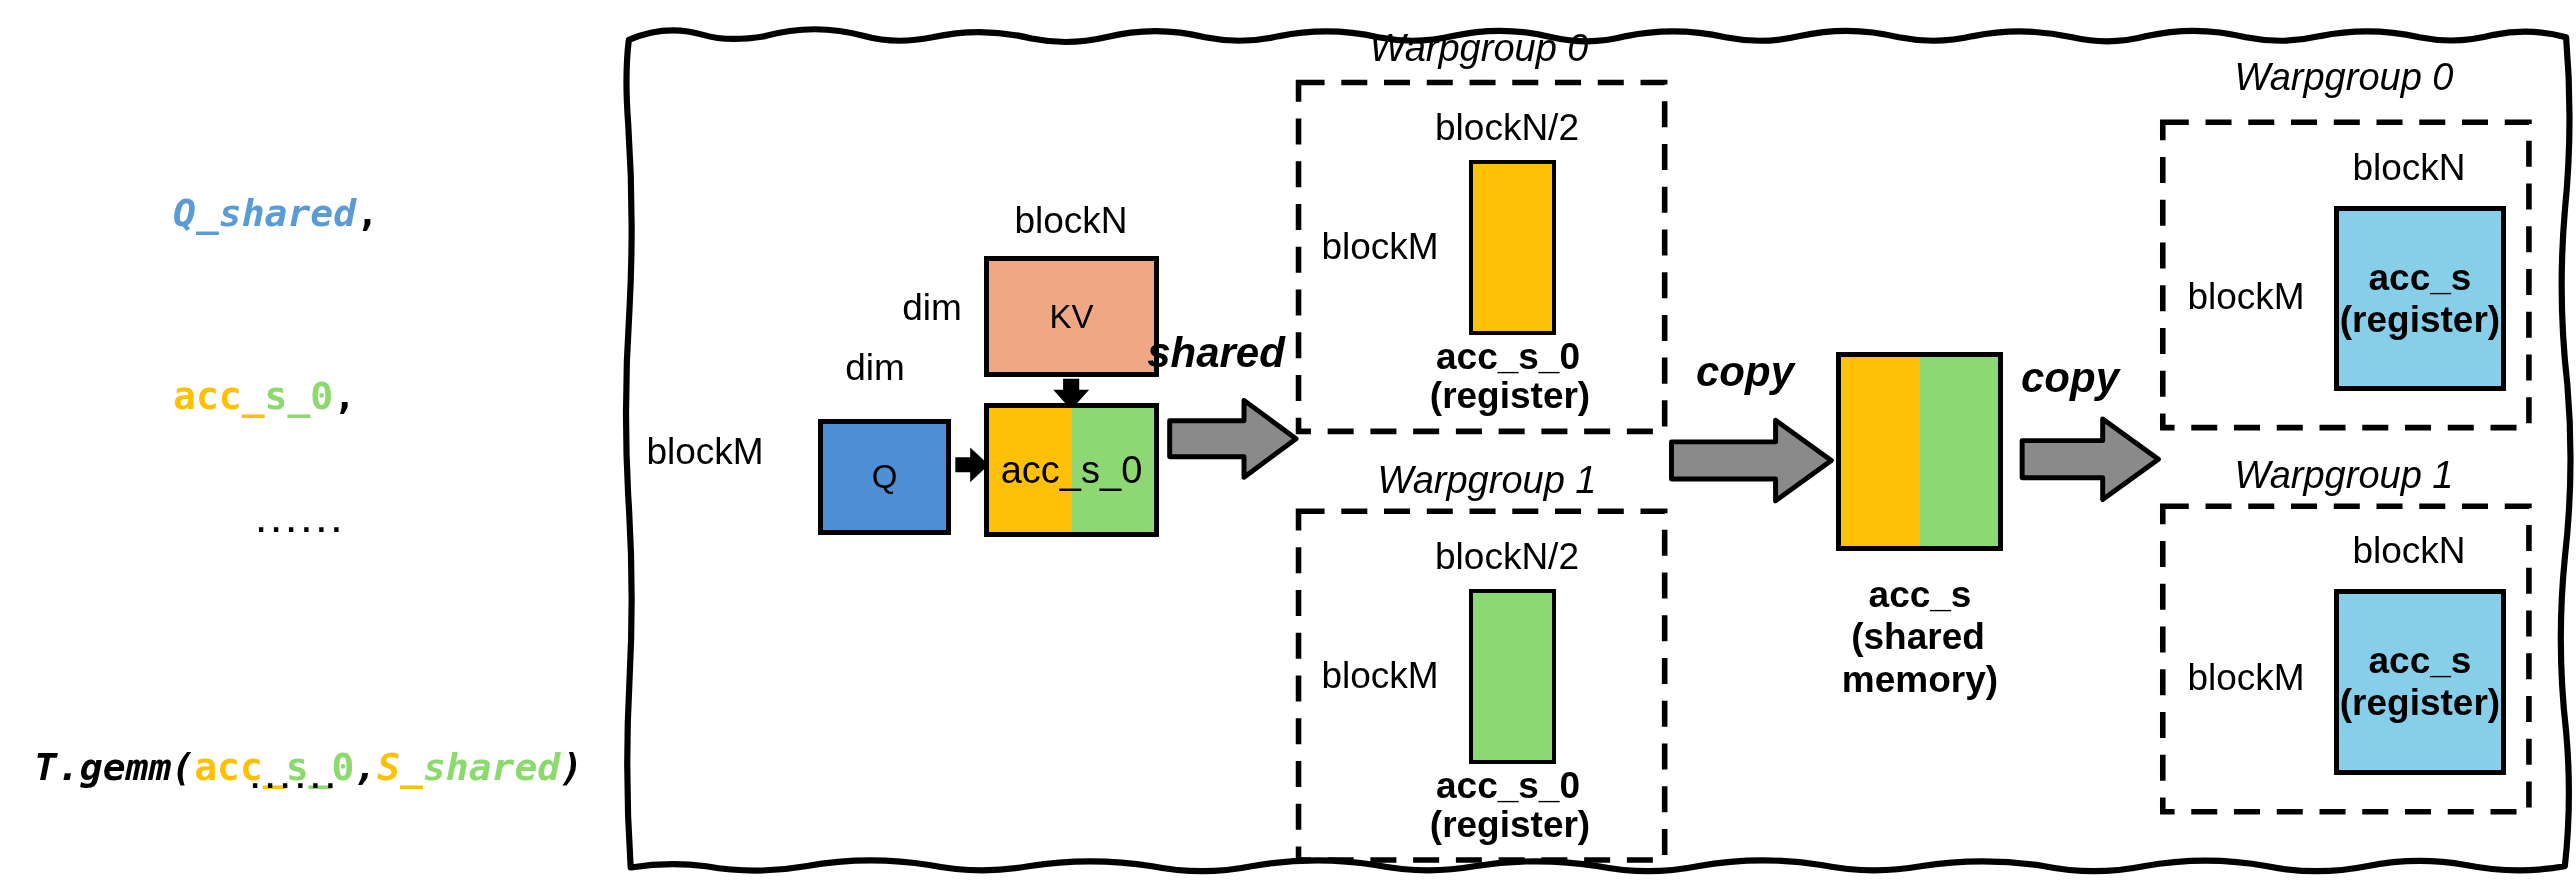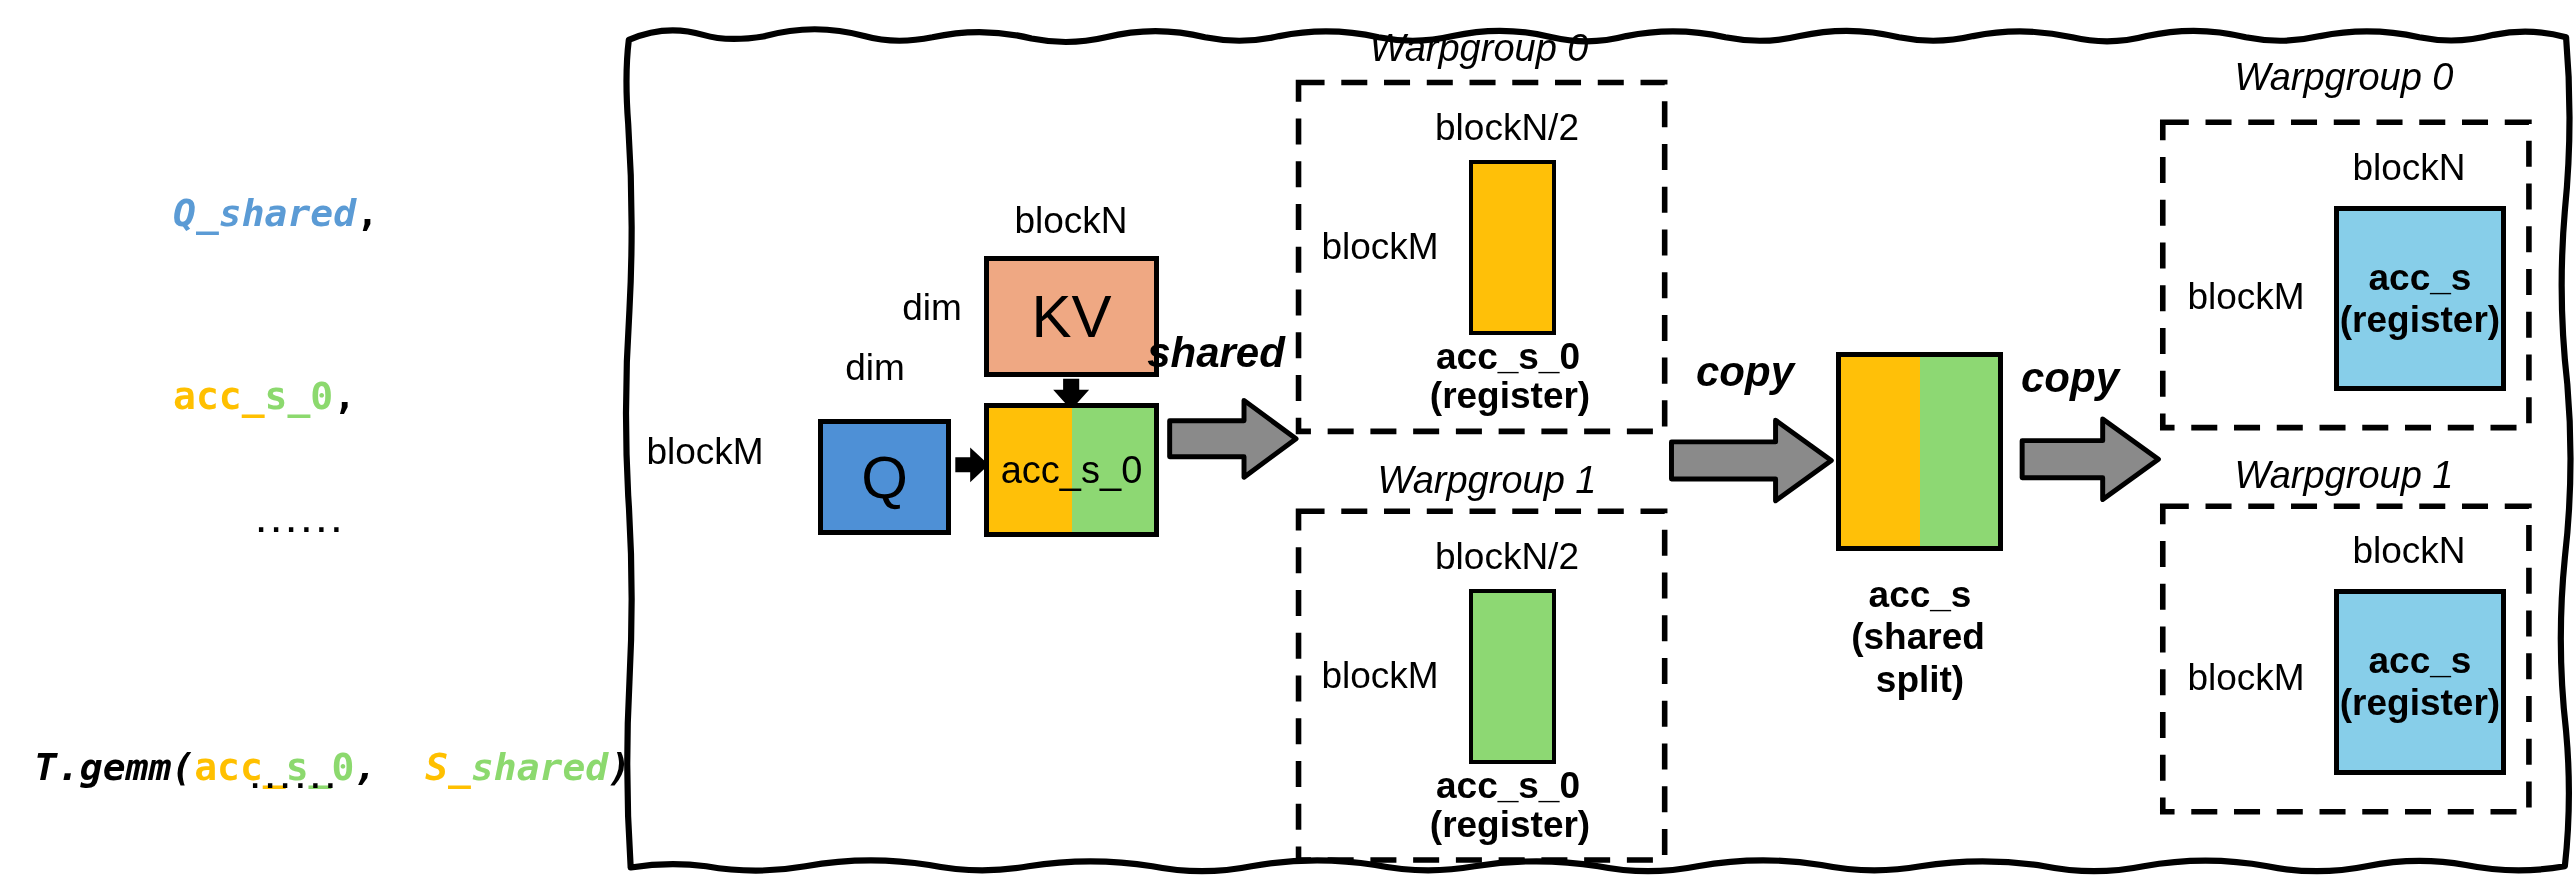--- a/index.html
+++ b/index.html
@@ -19,21 +19,21 @@
   
   .lbl{position:absolute;transform:translate(-50%,-50%);font-size:37px;color:#000;
        white-space:nowrap;}
   .lbl.b{font-weight:bold;}
   .lbl.i{font-style:italic;font-size:38px;}
   .lbl.bi{font-weight:bold;font-style:italic;font-size:42px;}
 
   
   .box{position:absolute;box-sizing:border-box;border:5px solid #000;
        display:flex;align-items:center;justify-content:center;}
-  .box .boxlabel{font-size:60px;color:#000;}
+  .box .boxlabel{font-size:33px;color:#000;}
   .halves{display:flex;align-items:stretch;padding:0;}
   .halves .half{flex:1;}
   .halves .centerlabel{position:absolute;left:50%;top:50%;transform:translate(-50%,-50%);
        font-size:38px;color:#000;}
   .regbox{flex-direction:column;border-width:5.6px;}
   .regbox div{font-size:37px;font-weight:bold;line-height:42px;color:#000;}
 </style>
 </head>
 <body>
 
@@ -76,21 +76,21 @@
     <div class="ind"><span style="color: rgb(91, 155, 213); font-style: italic;">Q_shared</span><span>,</span></div>
     <div class="ind"><span style="color: rgb(255, 192, 0);">acc_</span><span style="color: rgb(140, 217, 110);">s_0</span><span>,</span></div>
     
     
     
   </div>
 
   <div class="dots" style="left:253px;top:507px;">......</div>
 
   <div class="code it" style="left:34px;top:610px;line-height:63px;">
-    <div><span>T.gemm(</span><span class="up" style="color: rgb(255, 192, 0);">acc_</span><span class="up" style="color: rgb(140, 217, 110);">s_0</span><span>,</span><span style="color: rgb(255, 192, 0); margin-left: 48px;">S_</span><span style="color: rgb(140, 217, 110); margin-top: 44px;">shared</span><span>)</span></div>
+    <div><span>T.gemm(</span><span class="up" style="color: rgb(255, 192, 0);">acc_</span><span class="up" style="color: rgb(140, 217, 110);">s_0</span><span>,</span><span style="color: rgb(255, 192, 0);">S_</span><span style="color: rgb(140, 217, 110); margin-top: 44px;">shared</span><span>)</span></div>
     
   </div>
 
   <div class="dots" style="left:247px;top:763px;">......</div>
 
   <div class="box" style="left: 818px; top: 419px; width: 133px; height: 116px; background-color: rgb(78, 144, 214);">
     <span class="boxlabel">Q</span>
   </div>
   <div class="box" style="left: 984px; top: 256px; width: 175px; height: 121px; background-color: rgb(239, 168, 131);">
     <span class="boxlabel">KV</span>
@@ -123,21 +123,21 @@
   <div class="lbl" style="left:1380px;top:676px;">blockM</div>
   <div class="lbl b" style="left:1508px;top:786px;">acc_s_0</div>
   <div class="lbl b" style="left:1510px;top:825px;">(register)</div>
 
   <div class="box halves" style="left:1836px;top:352px;width:167px;height:199px;border-width:5.6px;">
     <div class="half" style="background-color: rgb(255, 192, 8);"></div>
     <div class="half" style="background-color: rgb(141, 216, 115);"></div>
   </div>
   <div class="lbl b" style="left:1920px;top:595px;">acc_s</div>
   <div class="lbl b" style="left:1918px;top:637px;">(shared</div>
-  <div class="lbl b" style="left:1920px;top:680px;">split)</div>
+  <div class="lbl b" style="left:1920px;top:680px;">memory)</div>
 
   <div class="lbl i" style="left:2344px;top:77px;">Warpgroup 0</div>
   <div class="lbl" style="left:2409px;top:168px;">blockN</div>
   <div class="lbl" style="left:2246px;top:297px;">blockM</div>
   <div class="box regbox" style="left: 2334px; top: 206px; width: 172px; height: 185px; background-color: rgb(135, 206, 233);">
     <div>acc_s</div>
     <div>(register)</div>
   </div>
 
   <div class="lbl i" style="left:2344px;top:475px;">Warpgroup 1</div>

